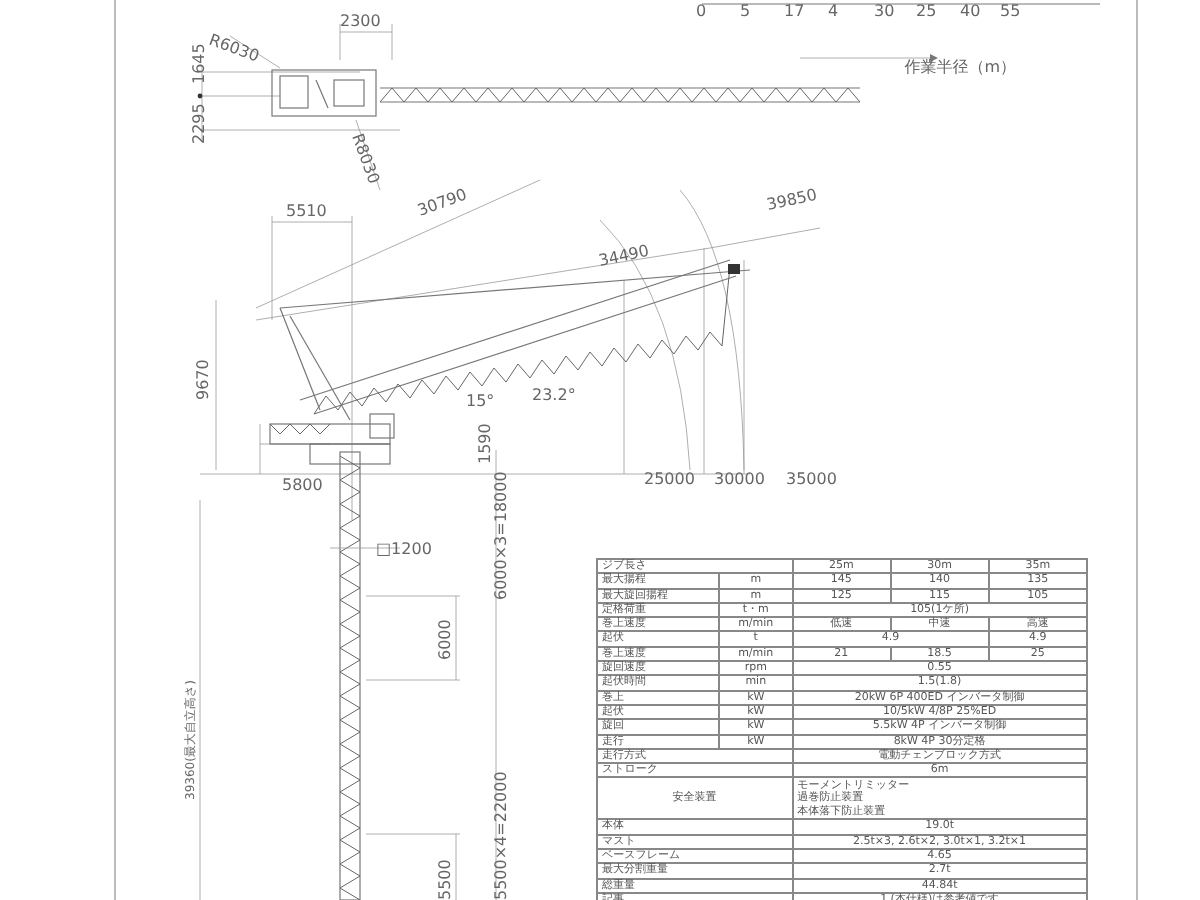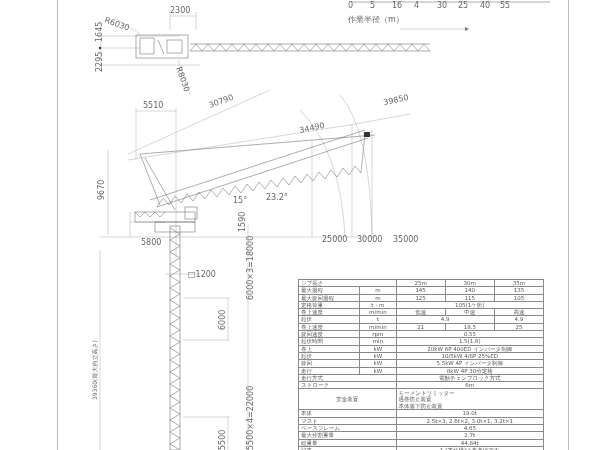--- a/index.html
+++ b/index.html
@@ -13,33 +13,33 @@
   .small { font-size:6px; fill:#666; }
   .ln { stroke:#777; stroke-width:0.6; fill:none; }
   .thin { stroke:#999; stroke-width:0.4; fill:none; }
   .lattice { stroke:#666; stroke-width:0.5; fill:none; }
   .spec-table { position:absolute; left:298px; top:279px; width:246px; border-collapse:collapse;
                 font-size:5.5px; line-height:6.3px; color:#555; }
   .spec-table td { border:0.6px solid #888; padding:0 2px; text-align:center; white-space:nowrap; height:6px; }
   .spec-table td.lbl { text-align:left; }
   .xaxis { position:absolute; left:348px; top:0; width:252px; height:30px; }
   .xaxis .tick { position:absolute; top:1px; font-size:8px; color:#666; }
-  .xaxis .xlab { position:absolute; left:0; top:14px; width:160px; text-align:left; font-size:8px; color:#666; }
+  .xaxis .xlab { position:absolute; left:0; top:28px; width:160px; text-align:right; font-size:8px; color:#666; }
 </style>
 </head>
 <body>
 
 <div class="sheet">
   <div class="border-left"></div>
   <div class="border-right"></div>
 
   <div class="xaxis">
     <span class="tick" style="left:0px">0</span>
     <span class="tick" style="left:22px">5</span>
-    <span class="tick" style="left:44px">16</span>
+    <span class="tick" style="left:44px">17</span>
     <span class="tick" style="left:66px">4</span>
     <span class="tick" style="left:89px">30</span>
     <span class="tick" style="left:110px">25</span>
     <span class="tick" style="left:132px">40</span>
     <span class="tick" style="left:152px">55</span>
     <span class="xlab">作業半径（m）</span>
   </div>
 
   <svg class="drawing" width="600" height="450" viewBox="0 0 600 450">
 

